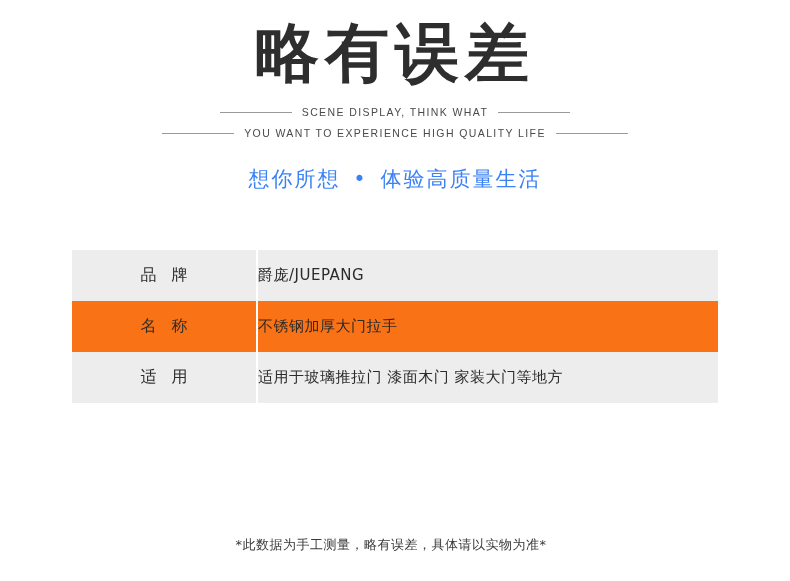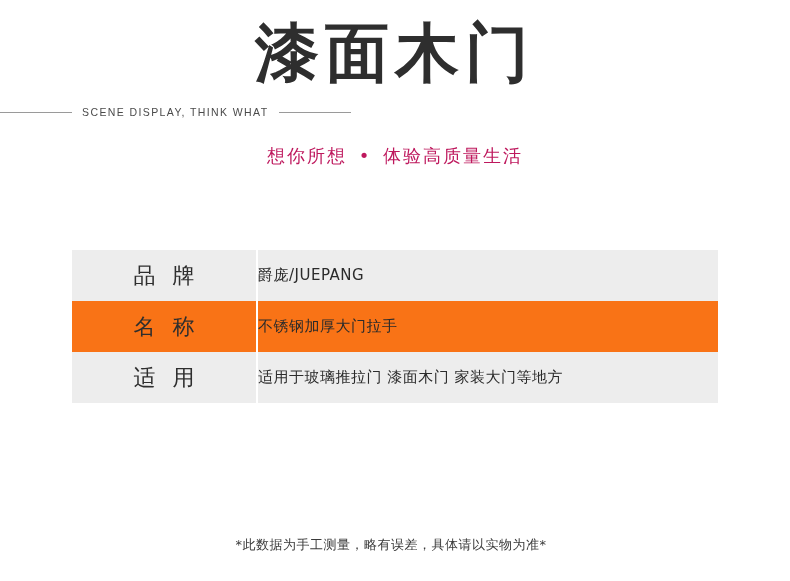--- a/index.html
+++ b/index.html
@@ -32,20 +32,21 @@
     font-weight: bold;
     letter-spacing: 6px;
     color: #2e2e2e;
     line-height: 1.1;
     margin: 0;
   }
 
   .subtitle-en {
     margin-top: 18px;
     display: flex;
+    flex-direction: column;
     align-items: center;
     gap: 9px;
   }
   .en-line {
     display: flex;
     align-items: center;
     justify-content: center;
     gap: 10px;
   }
   .en-text {
@@ -58,23 +59,23 @@
   .en-rule {
     height: 1px;
     background: #9a9a9a;
     width: 72px;
   }
   .en-rule.left { width: 72px; }
   .en-rule.right { width: 72px; }
 
   .subtitle-cn {
     margin-top: 26px;
-    font-size: 18px;
+    font-size: 21px;
     letter-spacing: 2px;
-    color: #be185d;
+    color: #3b82f6;
     font-family: "DejaVu Sans", sans-serif;
     text-align: center;
   }
   .dot-sep {
     display: inline-block;
     padding: 0 4px;
   }
 
   
   .spec-table {
@@ -90,21 +91,21 @@
   }
   .spec-table tr.odd td { background: #ededed; }
   .spec-table tr.even td { background: #f97316; }
   .spec-table td {
     padding: 0;
     vertical-align: middle;
   }
   .cell-label {
     width: 184px;
     text-align: center;
-    font-size: 22px;
+    font-size: 16px;
     letter-spacing: 5px;
     color: #2e2e2e;
     font-family: "DejaVu Sans", sans-serif;
     border-right: 2px solid #ffffff;
     text-indent: 5px;
   }
   .cell-value {
     padding-left: 30px;
     font-size: 15px;
     color: #2b2b2b;
@@ -125,26 +126,31 @@
     letter-spacing: 0.5px;
     font-family: "DejaVu Sans", sans-serif;
   }
 </style>
 </head>
 <body>
 
 <div class="page">
 
   <div class="header">
-    <h1 class="main-title">漆面木门</h1>
+    <h1 class="main-title">略有误差</h1>
 
     <div class="subtitle-en">
       <div class="en-line">
         <span class="en-rule left"></span>
         <span class="en-text">SCENE DISPLAY, THINK WHAT</span>
+        <span class="en-rule right"></span>
+      </div>
+      <div class="en-line">
+        <span class="en-rule left"></span>
+        <span class="en-text">YOU WANT TO EXPERIENCE HIGH QUALITY LIFE</span>
         <span class="en-rule right"></span>
       </div>
     </div>
 
     <div class="subtitle-cn">
       <span>想你所想</span>
       <span class="dot-sep">•</span>
       <span>体验高质量生活</span>
     </div>
   </div>

